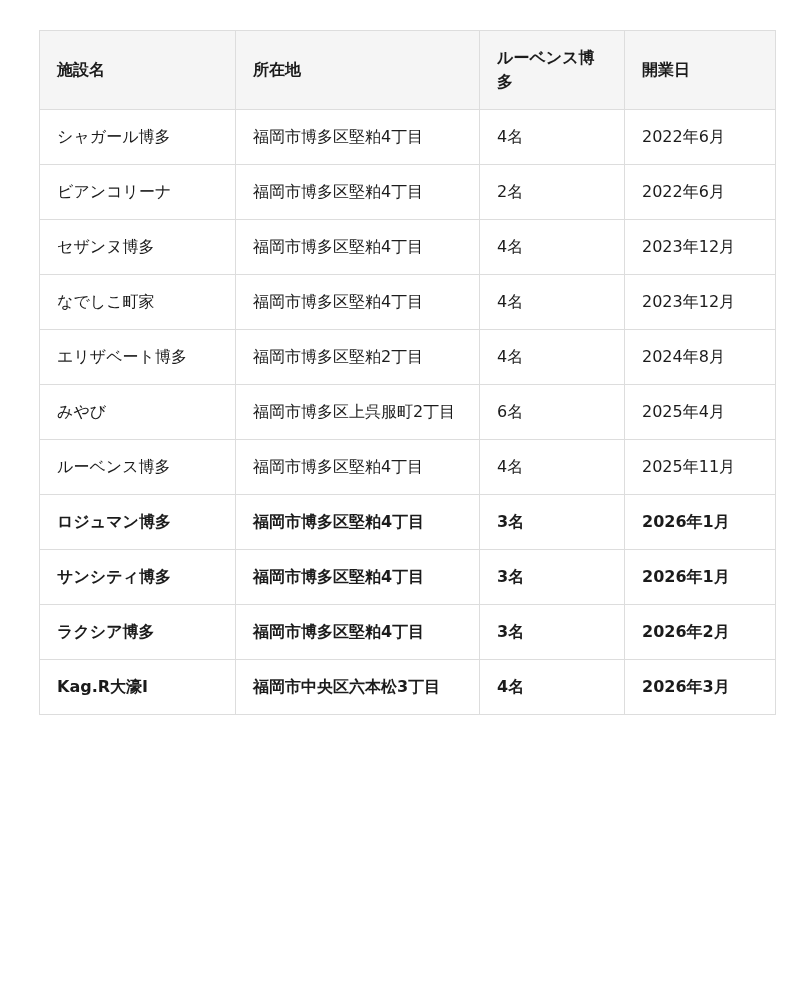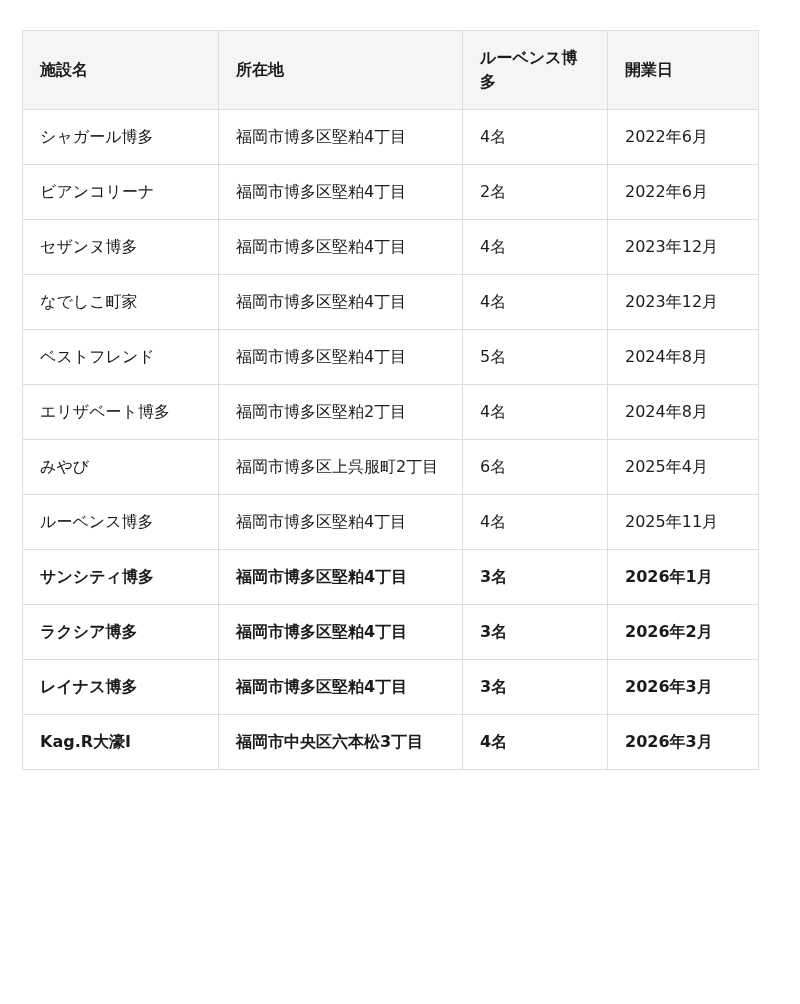--- a/index.html
+++ b/index.html
@@ -21,20 +21,21 @@
   .table-wrap {
     position: absolute;
     left: 22px;
     top: 30px;
     width: 736px;
   }
   table.facilities {
     border-collapse: collapse;
     table-layout: fixed;
     width: 736px;
+    margin-left: 17px;
   }
   col.c1 { width: 196px; }
   col.c2 { width: 244px; }
   col.c3 { width: 145px; }
   col.c4 { width: 151px; }
   th, td {
     border: 1px solid #dddddd;
     text-align: left;
     vertical-align: middle;
     padding: 15px 17px;
@@ -94,60 +95,54 @@
           <td>4名</td>
           <td>2023年12月</td>
         </tr>
         <tr>
           <td>なでしこ町家</td>
           <td>福岡市博多区堅粕4丁目</td>
           <td>4名</td>
           <td>2023年12月</td>
         </tr>
         <tr>
-          <td>ベストフレンド</td>
-          <td>福岡市博多区堅粕4丁目</td>
-          <td>5名</td>
-          <td>2024年8月</td>
-        </tr>
-        <tr>
           <td>エリザベート博多</td>
           <td>福岡市博多区堅粕2丁目</td>
           <td>4名</td>
           <td>2024年8月</td>
         </tr>
         <tr>
           <td>みやび</td>
           <td>福岡市博多区上呉服町2丁目</td>
           <td>6名</td>
           <td>2025年4月</td>
         </tr>
         <tr>
           <td>ルーベンス博多</td>
           <td>福岡市博多区堅粕4丁目</td>
           <td>4名</td>
           <td>2025年11月</td>
         </tr>
         <tr class="bold">
+          <td>ロジュマン博多</td>
+          <td>福岡市博多区堅粕4丁目</td>
+          <td>3名</td>
+          <td>2026年1月</td>
+        </tr>
+        <tr class="bold">
           <td>サンシティ博多</td>
           <td>福岡市博多区堅粕4丁目</td>
           <td>3名</td>
           <td>2026年1月</td>
         </tr>
         <tr class="bold">
           <td>ラクシア博多</td>
           <td>福岡市博多区堅粕4丁目</td>
           <td>3名</td>
           <td>2026年2月</td>
-        </tr>
-        <tr class="bold">
-          <td>レイナス博多</td>
-          <td>福岡市博多区堅粕4丁目</td>
-          <td>3名</td>
-          <td>2026年3月</td>
         </tr>
         <tr class="bold">
           <td>Kag.R大濠I</td>
           <td>福岡市中央区六本松3丁目</td>
           <td>4名</td>
           <td>2026年3月</td>
         </tr>
       </tbody>
     </table>
   </div>

